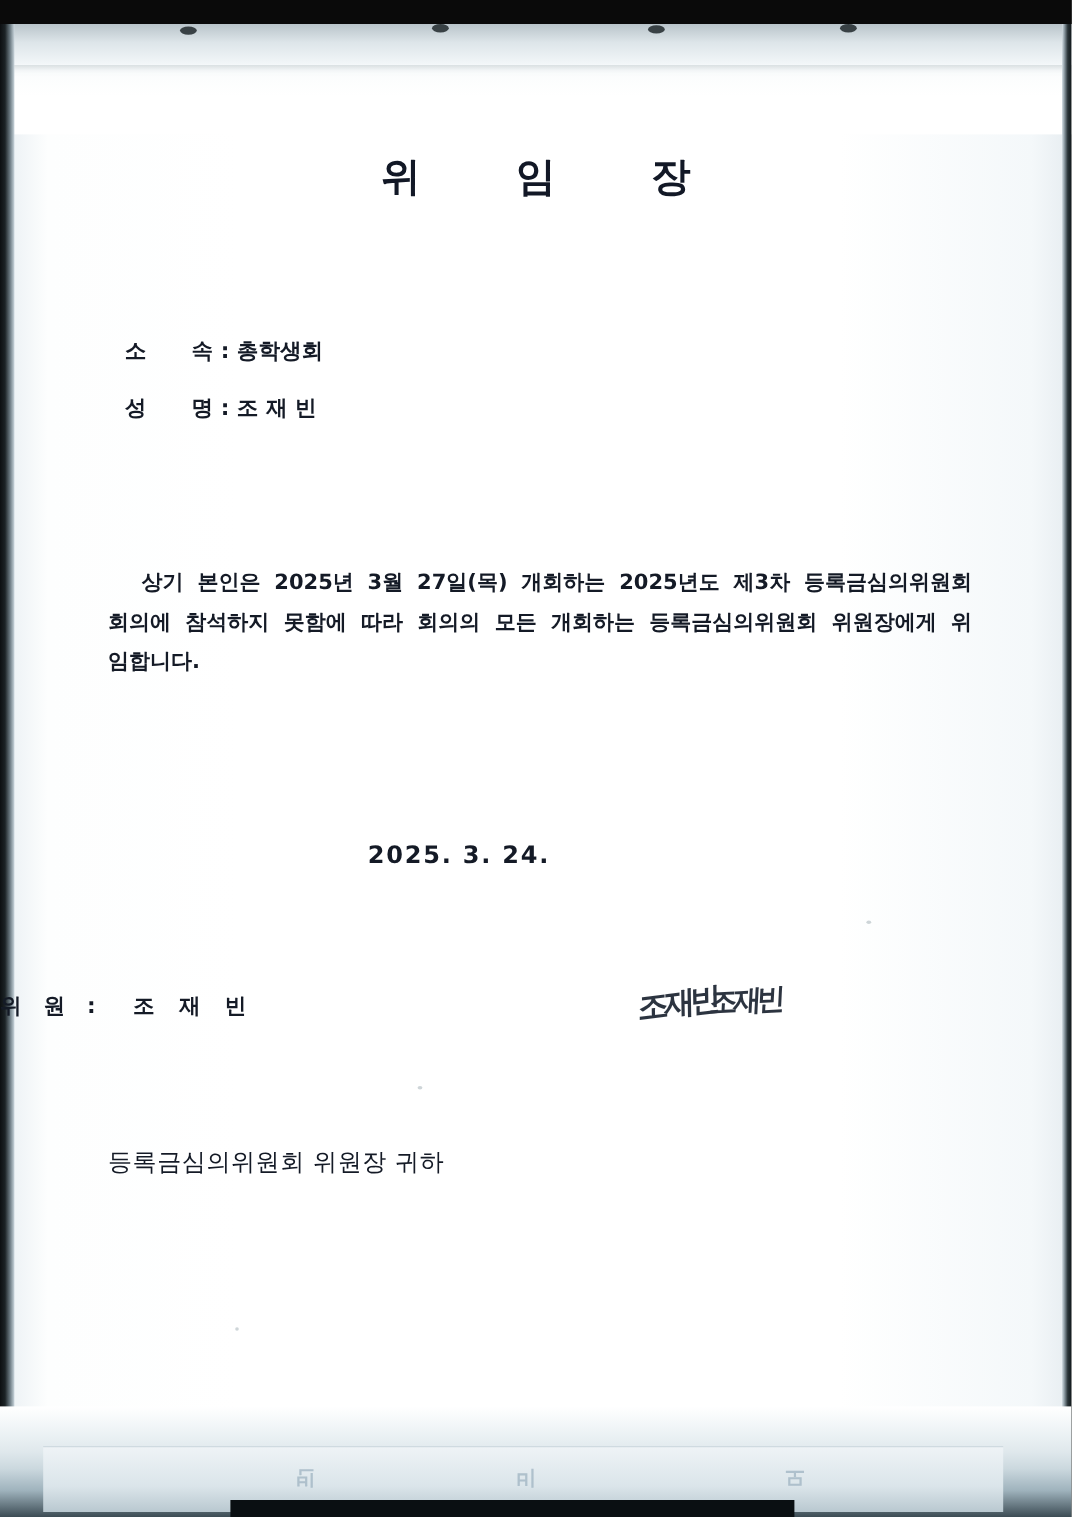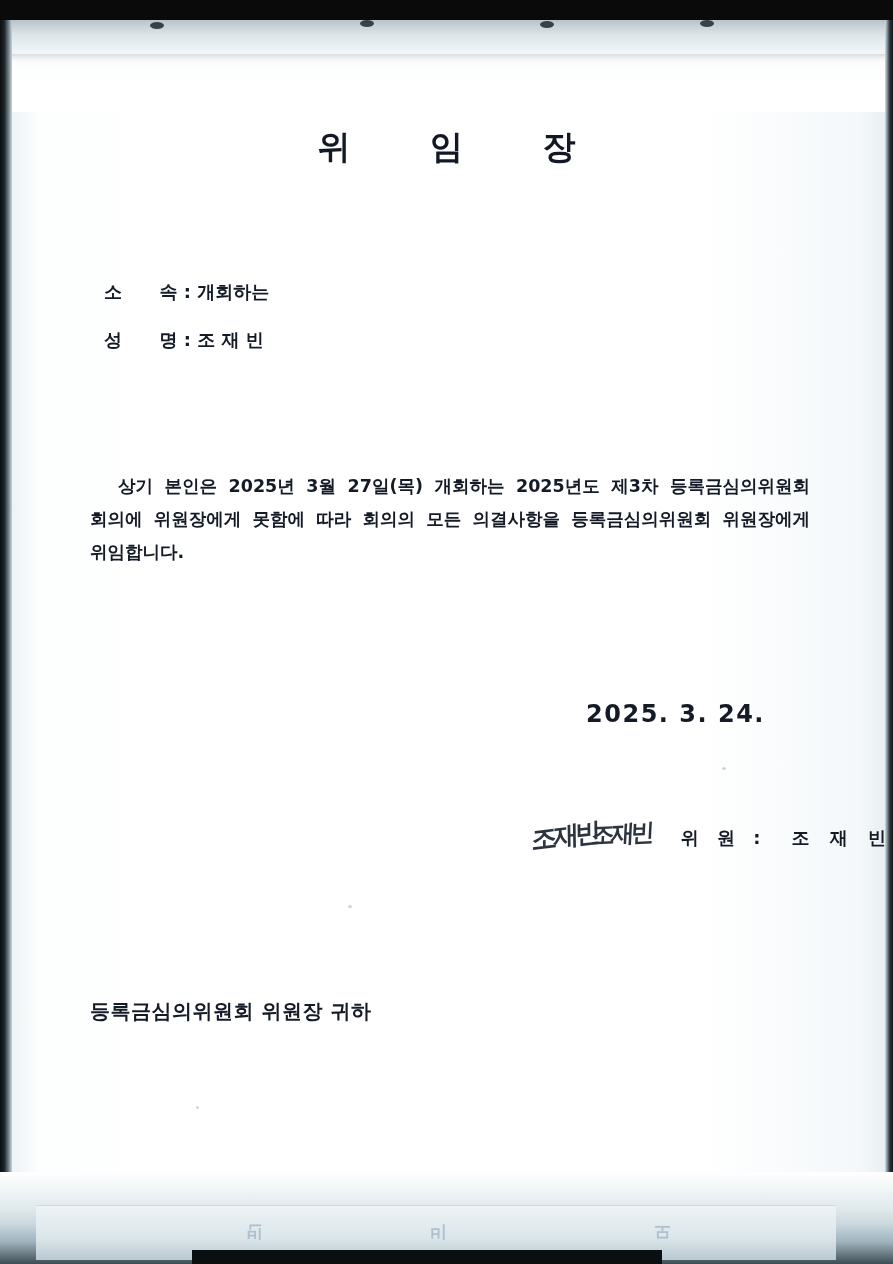--- a/index.html
+++ b/index.html
@@ -134,31 +134,31 @@
     text-align: justify;
     text-align-last: left;
     word-spacing: 4px;
     text-indent: 28px;
     color: #141a26;
   }
   .date {
     position: absolute;
     left: 0; top: 680px;
     width: 765px;
-    text-align: right;
-    font-size: 24px;
+    text-align: center;
+    font-size: 20px;
     font-weight: bold;
     letter-spacing: 1.5px;
     color: #141a26;
   }
   .signline {
     position: absolute;
     left: 0; top: 806px;
     width: 893px;
-    text-align: right;
+    text-align: left;
     font-size: 18px;
     font-weight: bold;
     white-space: pre;
     color: #141a26;
   }
   .sign-label { letter-spacing: 6px; }
   .sign-value { letter-spacing: 7px; }
   .signature {
     position: absolute;
     left: 531px; top: 795px;
@@ -170,23 +170,23 @@
     letter-spacing: -4px;
     opacity: 0.92;
   }
   .signature .s2 {
     display: inline-block;
     transform: translate(-6px, 4px) rotate(4deg);
     font-size: 24px;
   }
   .addressee {
     position: absolute;
-    left: 90px; top: 978px;
+    left: 90px; top: 935px;
     font-size: 20px;
-    font-weight: bold;
+    font-weight: normal;
     letter-spacing: 0.5px;
     color: #141a26;
   }
 </style>
 </head>
 <body>
 
 <div class="page">
 
   <div class="paper"></div>
@@ -202,24 +202,24 @@
   <div class="scan-right-edge"></div>
 
   <div class="speck" style="left:348px; top:885px; width:4px; height:3px;"></div>
   <div class="speck" style="left:722px; top:747px; width:4px; height:3px;"></div>
   <div class="speck" style="left:196px; top:1086px; width:3px; height:3px;"></div>
 
   <div class="doc">
 
     <div class="title">위          임          장</div>
 
-    <div class="field field-affil">소      속 : 개회하는</div>
+    <div class="field field-affil">소      속 : 총학생회</div>
     <div class="field field-name">성      명 : 조 재 빈</div>
 
-    <div class="body-par">상기 본인은 2025년 3월 27일(목) 개회하는 2025년도 제3차 등록금심의위원회 회의에 위원장에게 못함에 따라 회의의 모든 의결사항을 등록금심의위원회 위원장에게 위임합니다.</div>
+    <div class="body-par">상기 본인은 2025년 3월 27일(목) 개회하는 2025년도 제3차 등록금심의위원회 회의에 참석하지 못함에 따라 회의의 모든 개회하는 등록금심의위원회 위원장에게 위임합니다.</div>
 
     <div class="date">2025.  3.  24.</div>
 
     <div class="signline"><span class="sign-label">위 원 :</span>    <span class="sign-value">조 재 빈</span></div>
 
     <div class="signature"><span>조재빈</span><span class="s2">조재빈</span></div>
 
     <div class="addressee">등록금심의위원회 위원장 귀하</div>
   </div>
 

